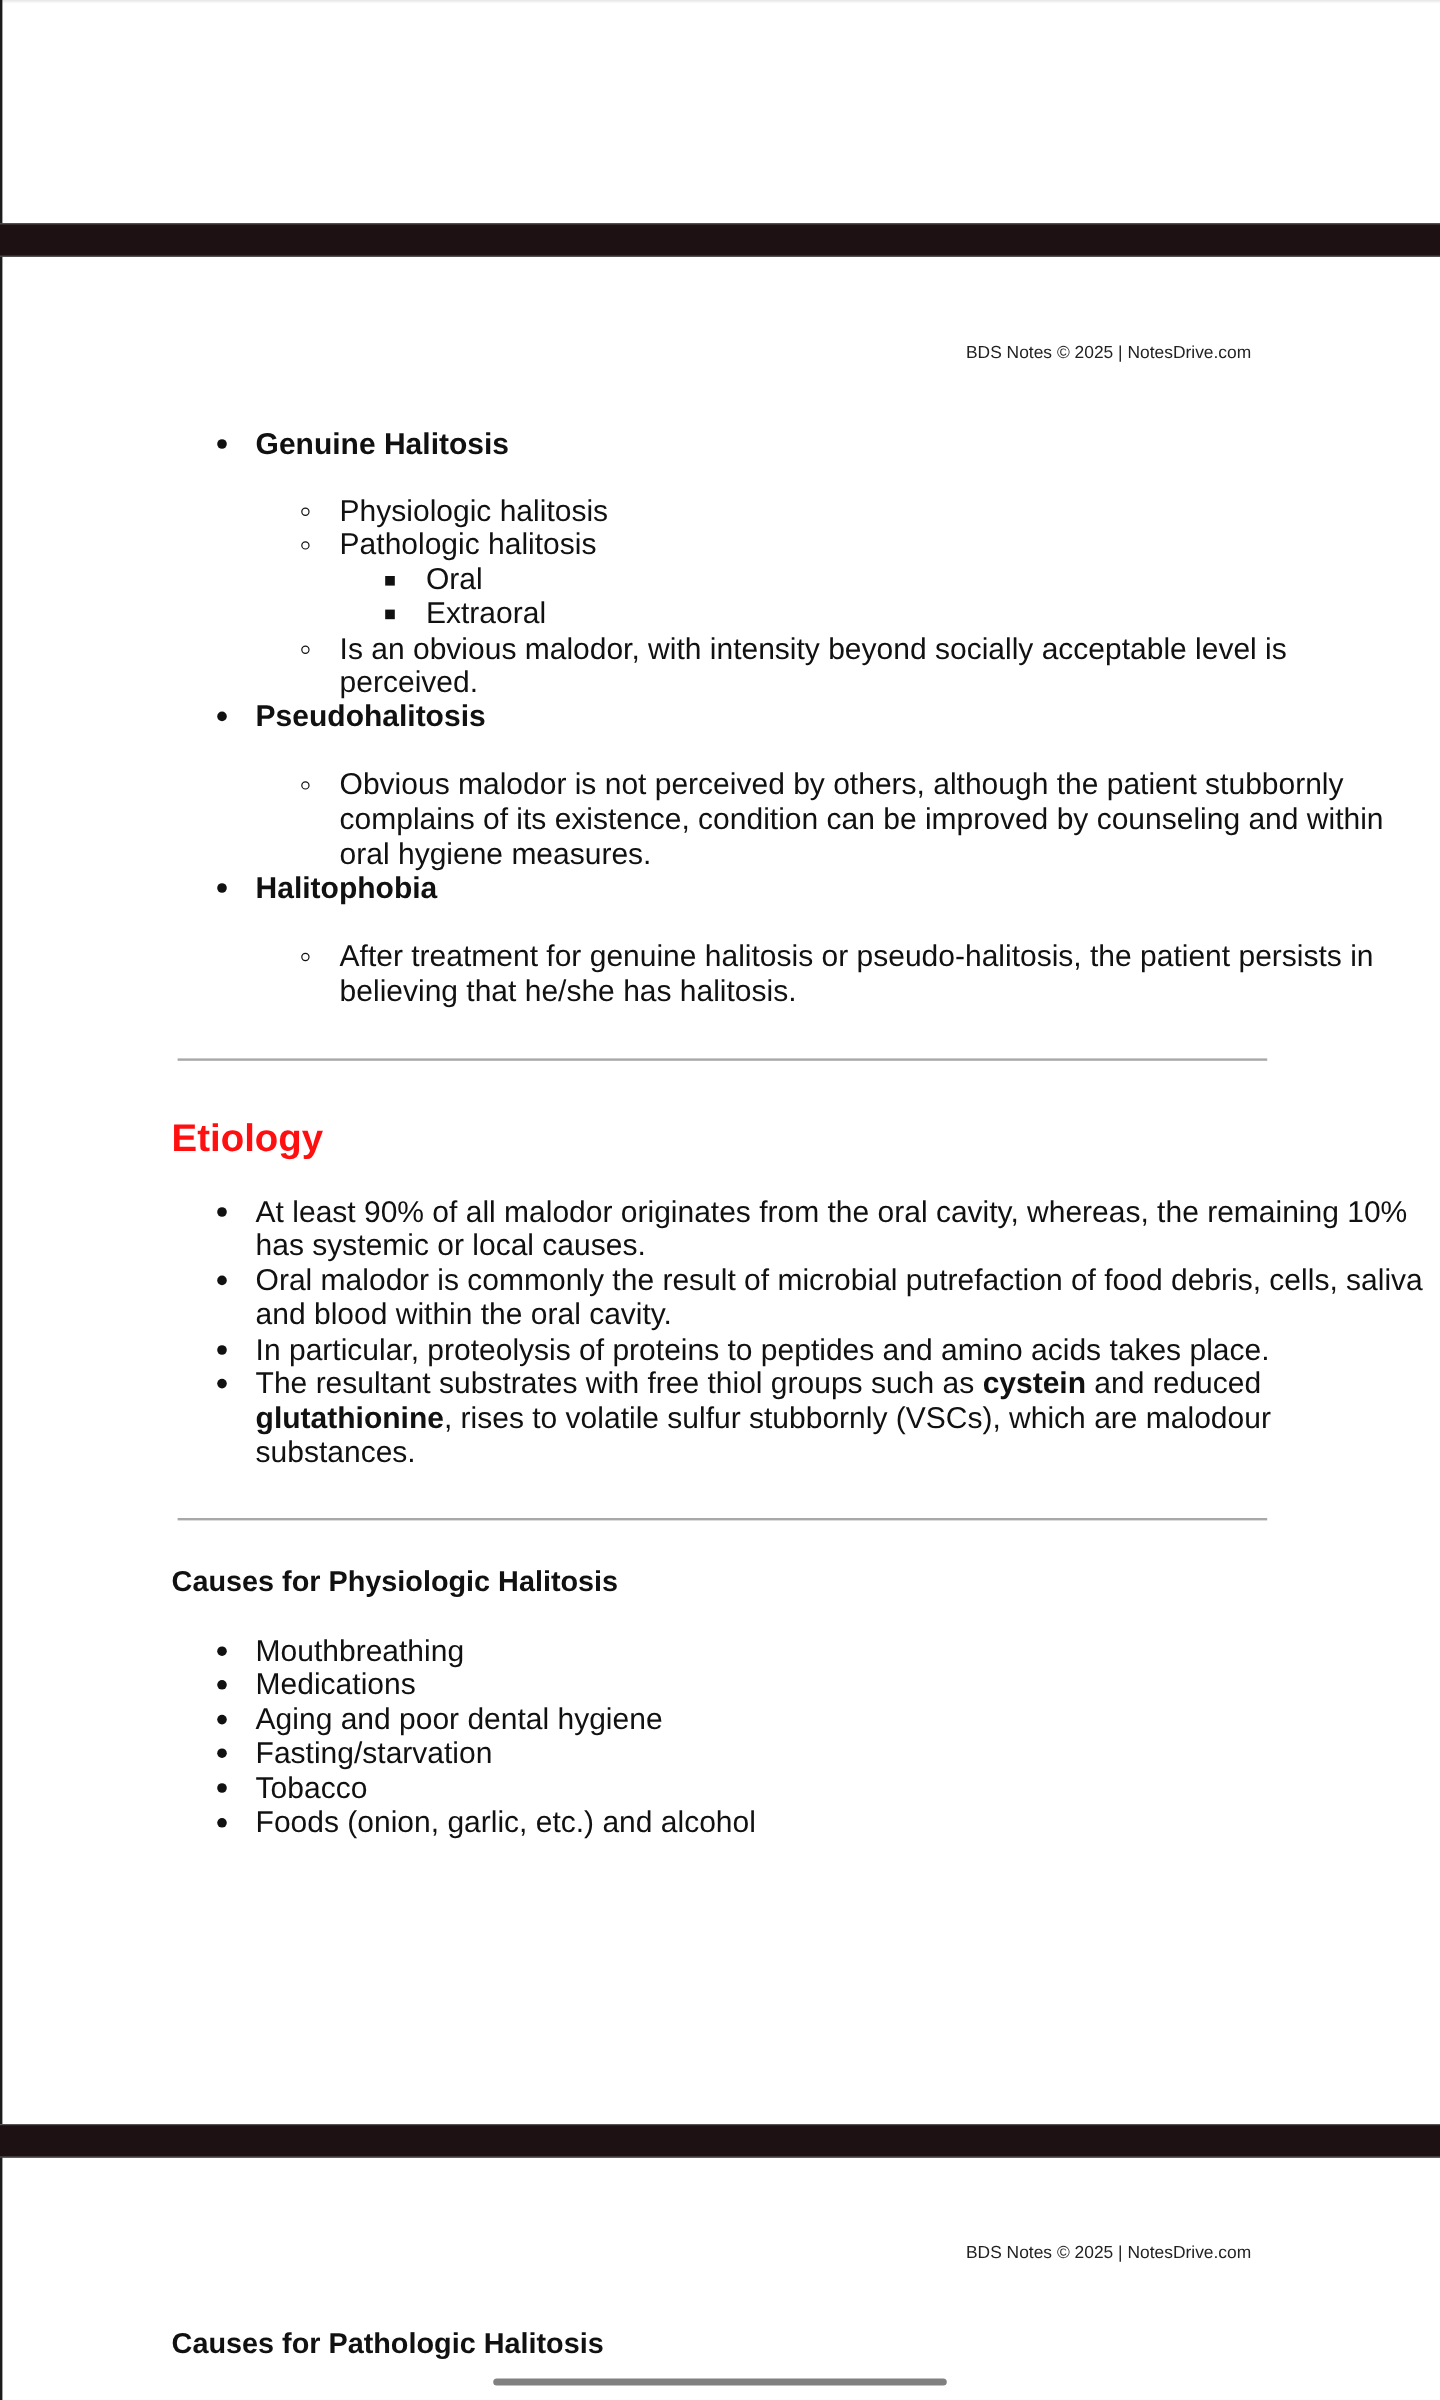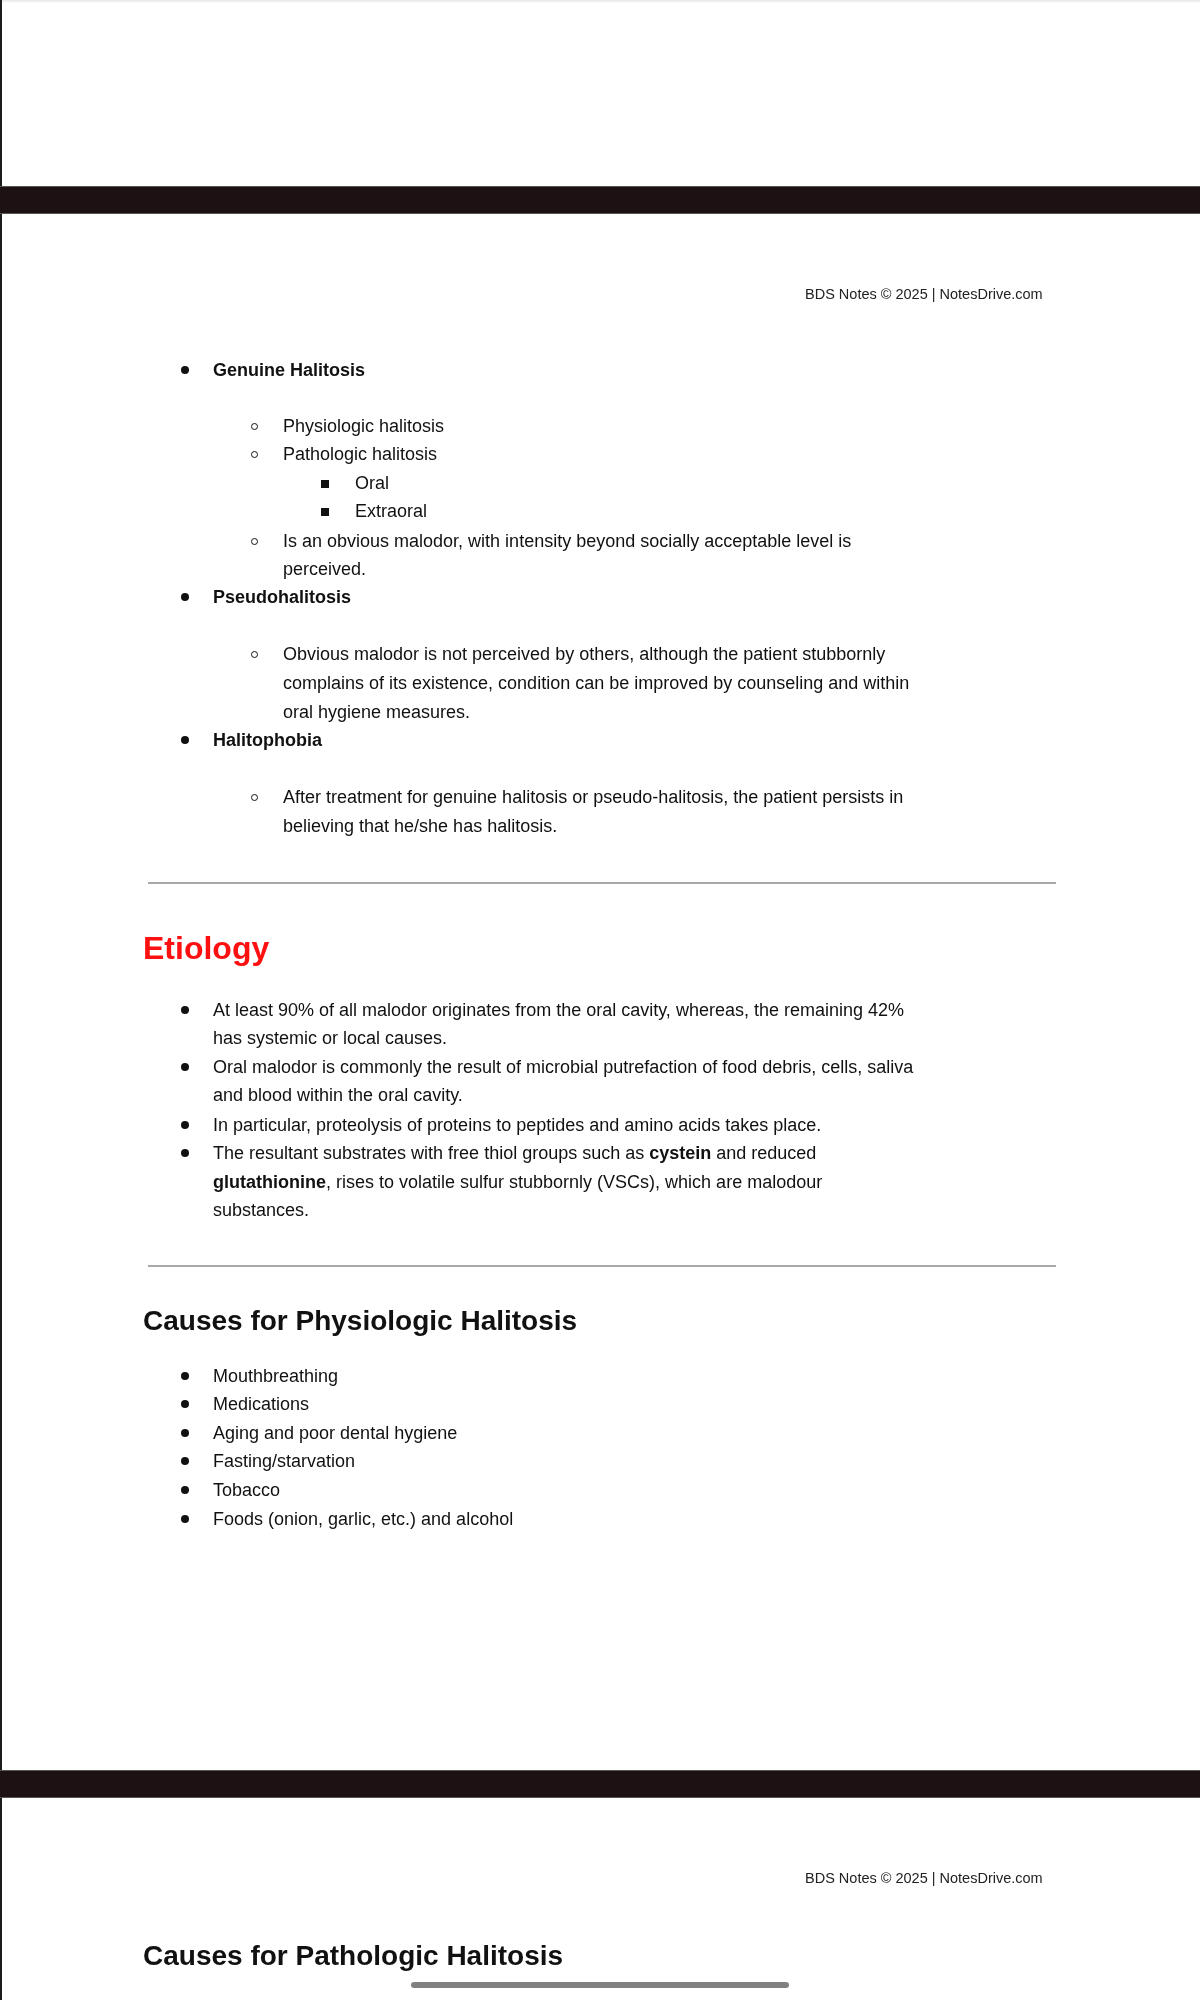--- a/index.html
+++ b/index.html
@@ -4,28 +4,28 @@
 <style>
   html, body { margin: 0; padding: 0; }
   body {
     width: 1200px; height: 2000px; position: relative; overflow: hidden;
     background: #ffffff; font-family: "Liberation Sans", sans-serif; color: #111111;
   }
   .top-shade { position: absolute; left: 0; top: 0; width: 1200px; height: 3px; background: linear-gradient(#e6e6e6, #ffffff); }
   .left-edge { position: absolute; left: 0; top: 0; width: 2px; height: 2000px; background: #1c1c1c; }
   .page-gap { position: absolute; left: 0; width: 1200px; height: 28px; background: #1e1114; border-top: 1px solid #555; border-bottom: 1px solid #555; box-sizing: border-box; }
   .footer-note { position: absolute; left: 805px; font-size: 14.5px; color: #222; white-space: nowrap; }
-  .line { position: absolute; font-size: 18px; line-height: 28px; white-space: nowrap; }
+  .line { position: absolute; font-size: 25px; line-height: 28px; white-space: nowrap; }
   .bold { font-weight: bold; }
   .dot { width: 8px; height: 8px; border-radius: 50%; background: #111; position: absolute; }
   .circ { width: 7px; height: 7px; border-radius: 50%; border: 1.3px solid #111; position: absolute; box-sizing: border-box; }
   .sq { width: 8px; height: 8px; background: #111; position: absolute; }
   .rule { position: absolute; left: 148px; width: 908px; height: 2px; background: #a8a8a8; }
   .h-red { position: absolute; left: 143px; font-size: 32px; font-weight: bold; color: #ff1010; }
-  .h-black { position: absolute; left: 143px; font-size: 28px; font-weight: bold; color: #111; }
+  .h-black { position: absolute; left: 143px; font-size: 24px; font-weight: bold; color: #111; }
   .scroll-indicator { position: absolute; left: 411px; top: 1982px; width: 378px; height: 6px; border-radius: 3px; background: #808080; }
 </style>
 </head>
 <body>
 
 <div class="top-shade"></div>
 <div class="left-edge"></div>
 
 <div class="page-gap" style="top:186px"></div>
 
@@ -61,21 +61,21 @@
 
 <div class="circ" style="left:251px;top:794px"></div>
 <div class="line" style="left:283px;top:783px">After treatment for genuine halitosis or pseudo-halitosis, the patient persists in</div>
 <div class="line" style="left:283px;top:812px">believing that he/she has halitosis.</div>
 
 <div class="rule" style="top:882px"></div>
 
 <div class="h-red" style="top:930px">Etiology</div>
 
 <div class="dot" style="left:181px;top:1006px"></div>
-<div class="line" style="left:213px;top:996px">At least 90% of all malodor originates from the oral cavity, whereas, the remaining 42%</div>
+<div class="line" style="left:213px;top:996px">At least 90% of all malodor originates from the oral cavity, whereas, the remaining 10%</div>
 <div class="line" style="left:213px;top:1024px">has systemic or local causes.</div>
 
 <div class="dot" style="left:181px;top:1063px"></div>
 <div class="line" style="left:213px;top:1053px">Oral malodor is commonly the result of microbial putrefaction of food debris, cells, saliva</div>
 <div class="line" style="left:213px;top:1081px">and blood within the oral cavity.</div>
 
 <div class="dot" style="left:181px;top:1121px"></div>
 <div class="line" style="left:213px;top:1111px">In particular, proteolysis of proteins to peptides and amino acids takes place.</div>
 
 <div class="dot" style="left:181px;top:1149px"></div>

